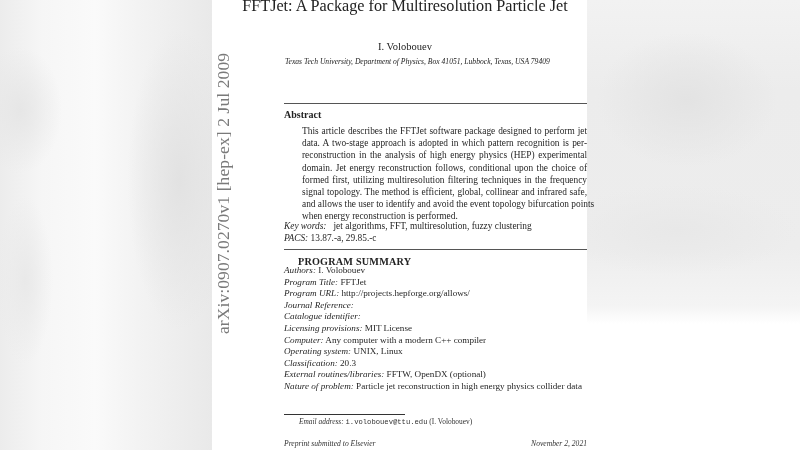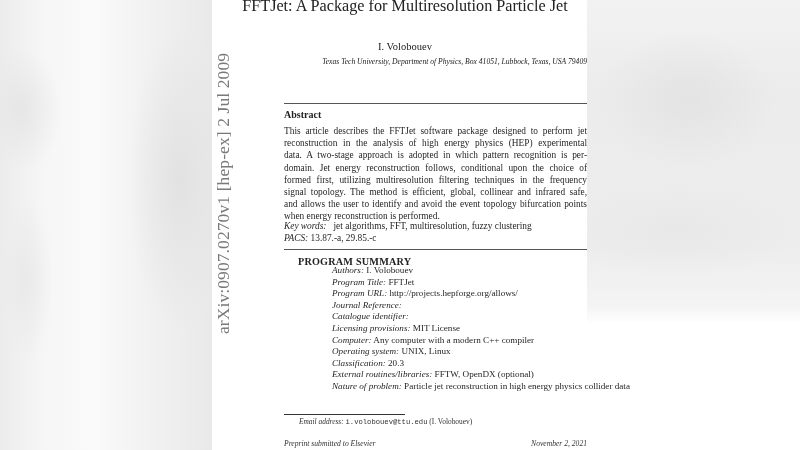--- a/index.html
+++ b/index.html
@@ -79,21 +79,21 @@
       width: 330px;
       text-align: center;
       font-size: 10.5px;
       color: #222;
     }
     .affiliation {
       position: absolute;
       left: 285px;
       top: 57px;
       width: 302px;
-      text-align: right;
+      text-align: left;
       font-size: 7.6px;
       font-style: italic;
       color: #222;
       white-space: nowrap;
     }
     .rule {
       position: absolute;
       left: 284px;
       width: 303px;
       height: 1.4px;
@@ -117,20 +117,21 @@
       font-size: 9.35px;
       line-height: 12.2px;
       text-align: justify;
       color: #262626;
     }
     .abstract-body .line {
       display: block;
       text-align: justify;
       text-align-last: justify;
       white-space: nowrap;
+      margin-left: 18px;
     }
     .abstract-body .line.last { text-align-last: left; }
     .kw {
       position: absolute;
       left: 284px;
       top: 220px;
       font-size: 9.35px;
       line-height: 12.2px;
       color: #262626;
       white-space: nowrap;
@@ -148,21 +149,21 @@
     .ps-list {
       position: absolute;
       left: 284px;
       top: 265px;
       font-size: 9.15px;
       line-height: 11.6px;
       color: #262626;
       white-space: nowrap;
     }
     .ps-list .row { display: block; }
-    .ps-list .lbl { font-style: italic; margin-left: 48px; }
+    .ps-list .lbl { font-style: italic; }
     .fn-rule {
       position: absolute;
       left: 284px;
       top: 414px;
       width: 121px;
       height: 1px;
       background: #333;
     }
     .footnote {
       position: absolute;
@@ -213,22 +214,22 @@
 
 <div class="author">I. Volobouev</div>
 <div class="affiliation">Texas Tech University, Department of Physics, Box 41051, Lubbock, Texas, USA 79409</div>
 
 <div class="rule top"></div>
 
 <div class="abstract-head">Abstract</div>
 
 <div class="abstract-body">
   <span class="line">This article describes the FFTJet software package designed to perform jet</span>
+  <span class="line">data.  A two-stage approach is adopted in which pattern recognition is per-</span>
   <span class="line">reconstruction in the analysis of high energy physics (HEP) experimental</span>
-  <span class="line">data.  A two-stage approach is adopted in which pattern recognition is per-</span>
   <span class="line">domain.  Jet energy reconstruction follows, conditional upon the choice of</span>
   <span class="line">formed first, utilizing multiresolution filtering techniques in the frequency</span>
   <span class="line">signal topology.  The method is efficient, global, collinear and infrared safe,</span>
   <span class="line">and allows the user to identify and avoid the event topology bifurcation points</span>
   <span class="line last">when energy reconstruction is performed.</span>
 </div>
 
 <div class="kw">
   <div>
     <span class="lbl">Key words:</span>&nbsp;&nbsp;

